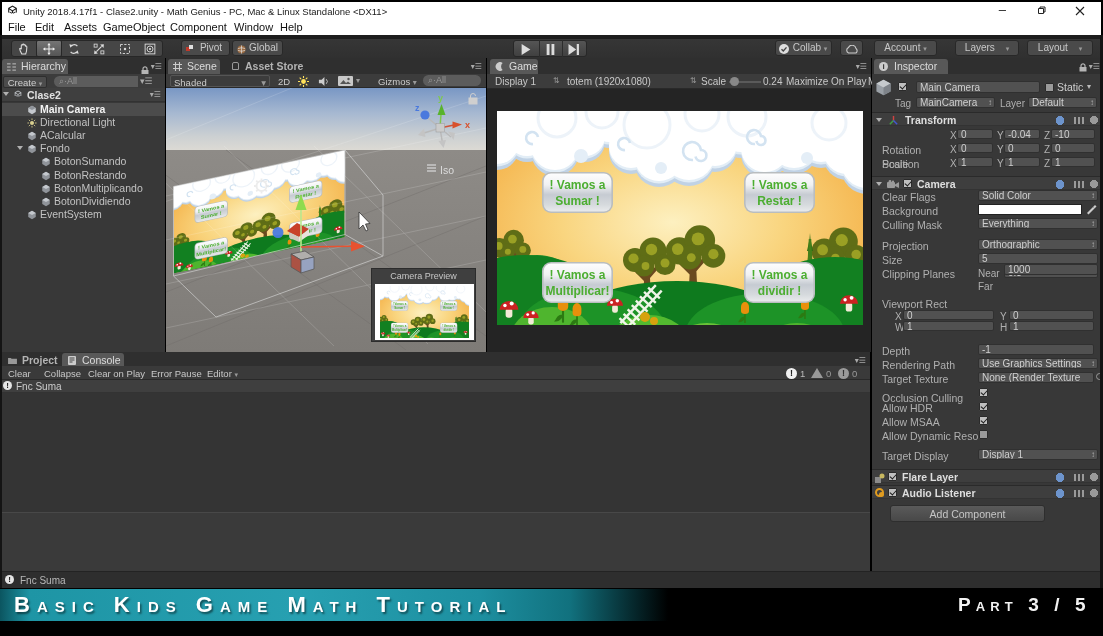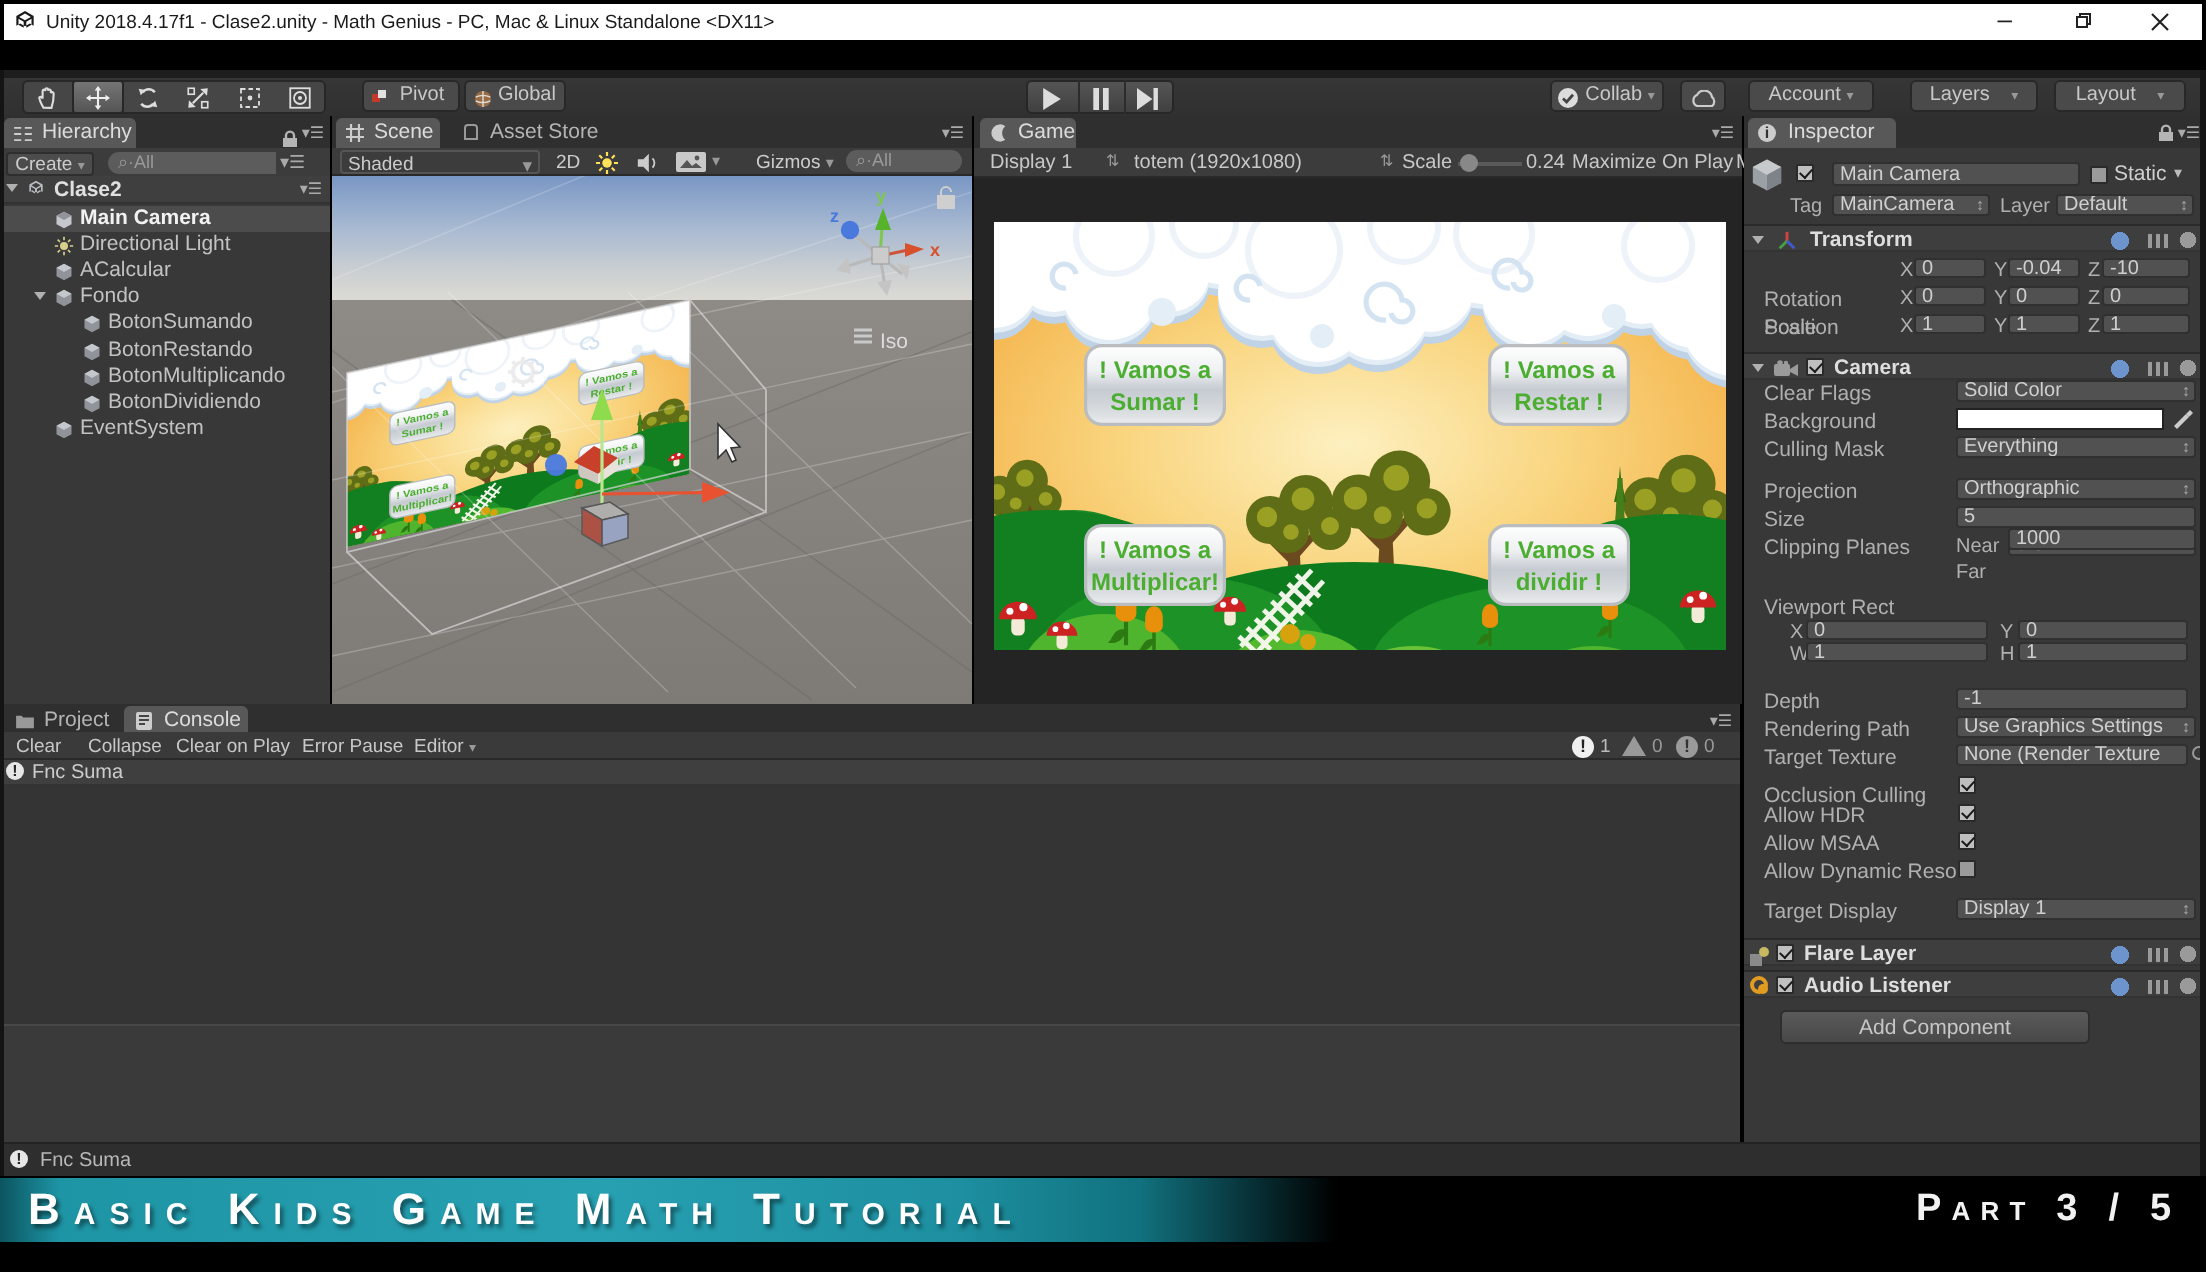--- a/index.html
+++ b/index.html
@@ -14,21 +14,21 @@
 #menubar span{position:absolute;top:1px;font-size:11px;color:#111;}
 
 #toolbar{left:0;top:35px;width:1103px;height:23px;background:linear-gradient(#1d1d1d 0,#1d1d1d 4px,#363636 4px,#303030 23px);}
 .tbtn{position:absolute;top:5px;height:16px;background:#4a4a4a;border:1px solid #282828;
   border-radius:3px;color:#c8c8c8;font-size:10px;line-height:14px;text-align:center;}
 
 .panel{background:#383838;}
 .tabrow{position:absolute;left:0;top:0;right:0;height:16px;background:#2f2f2f;}
 .tab{position:absolute;top:1px;height:15px;background:#585858;border-radius:3px 3px 0 0;
   color:#dcdcdc;font-size:10.5px;line-height:15px;padding:0 6px;}
-.tab.inactive{background:transparent;color:#b4b4b4;}
+.tab.inactive{background:transparent;color:#b4b4b4;font-weight:bold;}
 .ptool{position:absolute;left:0;right:0;height:14px;background:#3c3c3c;border-bottom:1px solid #292929;}
 
 #hier{left:0;top:58px;width:165px;height:294px;background:#383838;}
 .hrow{position:absolute;left:0;width:165px;height:13.2px;font-size:10.5px;color:#c2c2c2;line-height:13px;}
 .hrow .ic{position:absolute;top:2px;}
 
 #scene{left:166px;top:58px;width:320px;height:294px;background:#383838;}
 #sceneview{position:absolute;left:0;top:30px;width:320px;height:264px;overflow:hidden;background:#8b8885;}
 
 #game{left:487px;top:58px;width:384px;height:294px;background:#383838;}
@@ -252,20 +252,29 @@
     </svg>
     <span class="ttl">Unity 2018.4.17f1 - Clase2.unity - Math Genius - PC, Mac &amp; Linux Standalone &lt;DX11&gt;</span>
     <span style="position:absolute;right:95px;top:0px;font-size:13px;color:#222;">–</span>
     <svg class="abs" style="right:55px;top:4px" width="10" height="10" viewBox="0 0 10 10">
         <path fill="none" stroke="#222" stroke-width="1" d="M2.5 2.5h5v5h-5zM4 2.5V1h5v5H7.5"></path>
       </svg>
     <svg class="abs" style="right:16px;top:4px" width="10" height="10" viewBox="0 0 10 10">
         <path stroke="#222" stroke-width="1.1" d="M1 1l8 8M9 1l-8 8"></path>
       </svg>
   </div>
+  <div id="menubar" class="abs">
+    <span style="left:6px">File</span>
+      <span style="left:33px">Edit</span>
+      <span style="left:62px">Assets</span>
+    <span style="left:101px">GameObject</span>
+      <span style="left:168px">Component</span>
+    <span style="left:232px">Window</span>
+      <span style="left:278px">Help</span>
+  </div>
   <div id="toolbar" class="abs">
     <div style="position:absolute;left:11px;top:5px;width:152px;height:17px;background:#464646;border:1px solid #272727;border-radius:3px;"></div>
     <div style="position:absolute;left:36.3px;top:5px;width:25.3px;height:17px;background:linear-gradient(#757575,#555);border:1px solid #272727;border-radius:2px;"></div>
     <svg style="position:absolute;left:17.5px;top:8px" width="12" height="12" viewBox="0 0 16 16">
         <path fill="none" stroke="#ddd" stroke-width="1.4" d="M5 14.5 C3.6 12 2.2 9.2 2.2 7.6 c0.8-0.8 1.7-0.3 2.2 0.7 V3.4 c0-1.3 1.7-1.3 1.8 0 V2.4 c0.1-1.2 1.8-1.2 1.9 0 V3.2 c0.1-1.1 1.7-1.1 1.8 0 v1.5 c0.4-1 1.9-0.8 1.9 0.5 0 2.6-0.5 6.5-1.5 9.4 z"></path>
       </svg>
     <svg style="position:absolute;left:43px;top:8px" width="12" height="12" viewBox="0 0 16 16">
         <g stroke="#eee" stroke-width="1.4">
           <path d="M8 1v14M1 8h14"></path>
         </g>
@@ -528,20 +537,27 @@
         </g>
 
         <g stroke="#cfcfcf" fill="none">
           <rect x="303" y="10" width="8" height="6" fill="#cfcfcf"></rect>
           <path d="M304.5 10v-2a2.5 2.5 0 0 1 5 0"></path>
         </g>
 
         <path d="M193 124 L193 141 L197 137 L200 143 L202 142 L199.5 136 L204 135.5 Z" fill="#fff" stroke="#333" stroke-width="0.8"></path>
       </svg>
 
+      <div style="position:absolute;left:205px;top:180px;width:105px;height:74px;background:#3f3f3f;border:1px solid #2c2c2c;">
+        <div style="position:absolute;left:0;top:2px;width:100%;text-align:center;font-size:9px;color:#c6c6c6;">Camera Preview</div>
+        <div style="position:absolute;left:3px;top:15px;width:99px;height:56px;background:#fff;"></div>
+          <svg style="position:absolute;left:5px;top:17px" width="95" height="52" viewBox="0 0 366 214">
+            <use href="#gameart"></use>
+          </svg>
+      </div>
     </div>
   </div>
   <div id="game" class="abs panel">
     <div class="tabrow"></div>
     <div class="tab" style="left:3px;width:48px;">
       <svg style="position:absolute;left:5px;top:3px" width="9" height="9" viewBox="0 0 10 10">
           <path fill="#ccc" d="M8.5 1.2A4.8 4.8 0 1 0 8.5 8.8 5 5 0 0 1 8.5 1.2z"></path>
         </svg>
       <span style="margin-left:13px">Game</span>
     </div>

